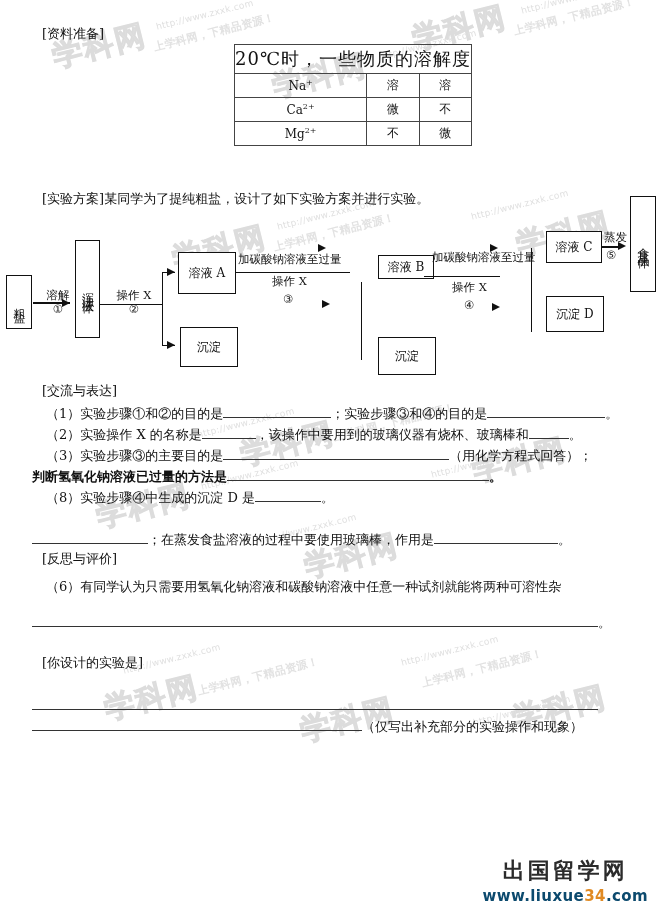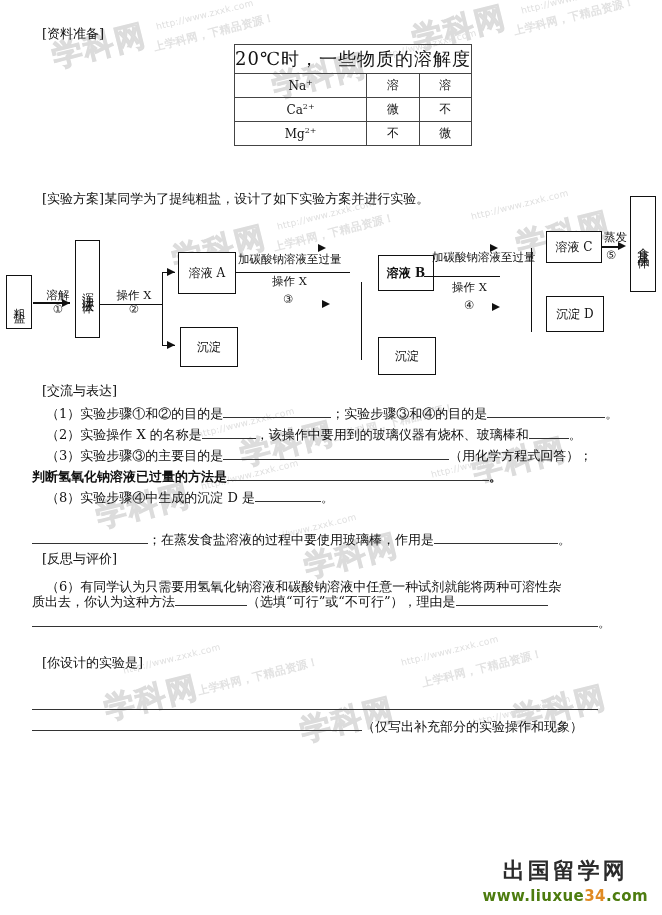--- a/index.html
+++ b/index.html
@@ -140,21 +140,21 @@
     letter-spacing: 3px;
     color: #2b2b2b;
   }
   #footer .furl {
     font-family: "DejaVu Sans", "Liberation Sans", sans-serif;
     font-weight: bold;
     font-size: 15px;
     letter-spacing: .4px;
     margin-top: 1px;
   }
-  #footer .furl .blue { color: #4d7c0f; }
+  #footer .furl .blue { color: #0c4a6e; }
   #footer .furl .orange { color: #e08a23; }
 </style>
 </head>
 <body>
 
 <div id="watermarks">
   <div class="wm wm-logo" style="left:48px;  top:38px;  transform:rotate(-14deg);">学科网</div>
   <div class="wm wm-url" style="left:155px; top:22px;  transform:rotate(-14deg);">http://www.zxxk.com</div>
   <div class="wm wm-url2" style="left:152px; top:40px;  transform:rotate(-14deg);">上学科网，下精品资源！</div>
 
@@ -259,21 +259,21 @@
 
     <div class="flabel" style="left:238px; top:252px;">加碳酸钠溶液至过量</div>
     <div class="fline" style="left:236px; top:272px; width:114px; height:1px;"></div>
     <div class="farrow" style="left:318px; top:244px;"></div>
     <div class="flabel" style="left:272px; top:274px;">操作 X</div>
     <div class="flabel" style="left:283px; top:292px;">③</div>
     <div class="farrow" style="left:322px; top:300px;"></div>
 
     <div class="fbar" style="left:361px; top:282px; height:78px;"></div>
 
-    <div class="fbox" style="left:378px; top:255px; width:56px; height:36px;font-weight:bold;">溶液 B</div>
+    <div class="fbox" style="left:378px; top:255px; width:56px; height:24px;">溶液 B</div>
 
     <div class="fbox" style="left:378px; top:337px; width:58px; height:38px;">沉淀</div>
 
     <div class="flabel" style="left:432px; top:250px;">加碳酸钠溶液至过量</div>
     <div class="fline" style="left:424px; top:276px; width:76px; height:1px;"></div>
     <div class="farrow" style="left:490px; top:244px;"></div>
     <div class="flabel" style="left:452px; top:280px;">操作 X</div>
     <div class="flabel" style="left:464px; top:298px;">④</div>
     <div class="farrow" style="left:492px; top:303px;"></div>
 
@@ -317,23 +317,20 @@
   <div class="abs qline" style="left:32px; top:529px;">
     <span class="blank" style="width:116px;"></span><span>；在蒸发食盐溶液的过程中要使用玻璃棒，作用是</span><span class="blank" style="width:124px;"></span><span>。</span>
   </div>
 
   <div class="abs section-label" style="left:42px; top:551px;">[反思与评价]</div>
 
   <div class="abs qline" style="left:46px; top:576px;">
     <span>（6）有同学认为只需要用氢氧化钠溶液和碳酸钠溶液中任意一种试剂就能将两种可溶性杂</span>
   </div>
 
-  <div class="abs qline" style="left:32px; top:591px;">
-    <span>质出去，你认为这种方法</span><span class="blank" style="width:72px;"></span><span>（选填“可行”或“不可行”），理由是</span><span class="blank" style="width:92px;"></span>
-  </div>
 
   <div class="abs qline" style="left:32px; top:612px;">
     <span class="blank" style="width:566px;"></span><span>。</span>
   </div>
 
 
   <div class="abs section-label" style="left:42px; top:655px;">[你设计的实验是]</div>
 
 
   <div class="abs qline" style="left:32px; top:695px;">

